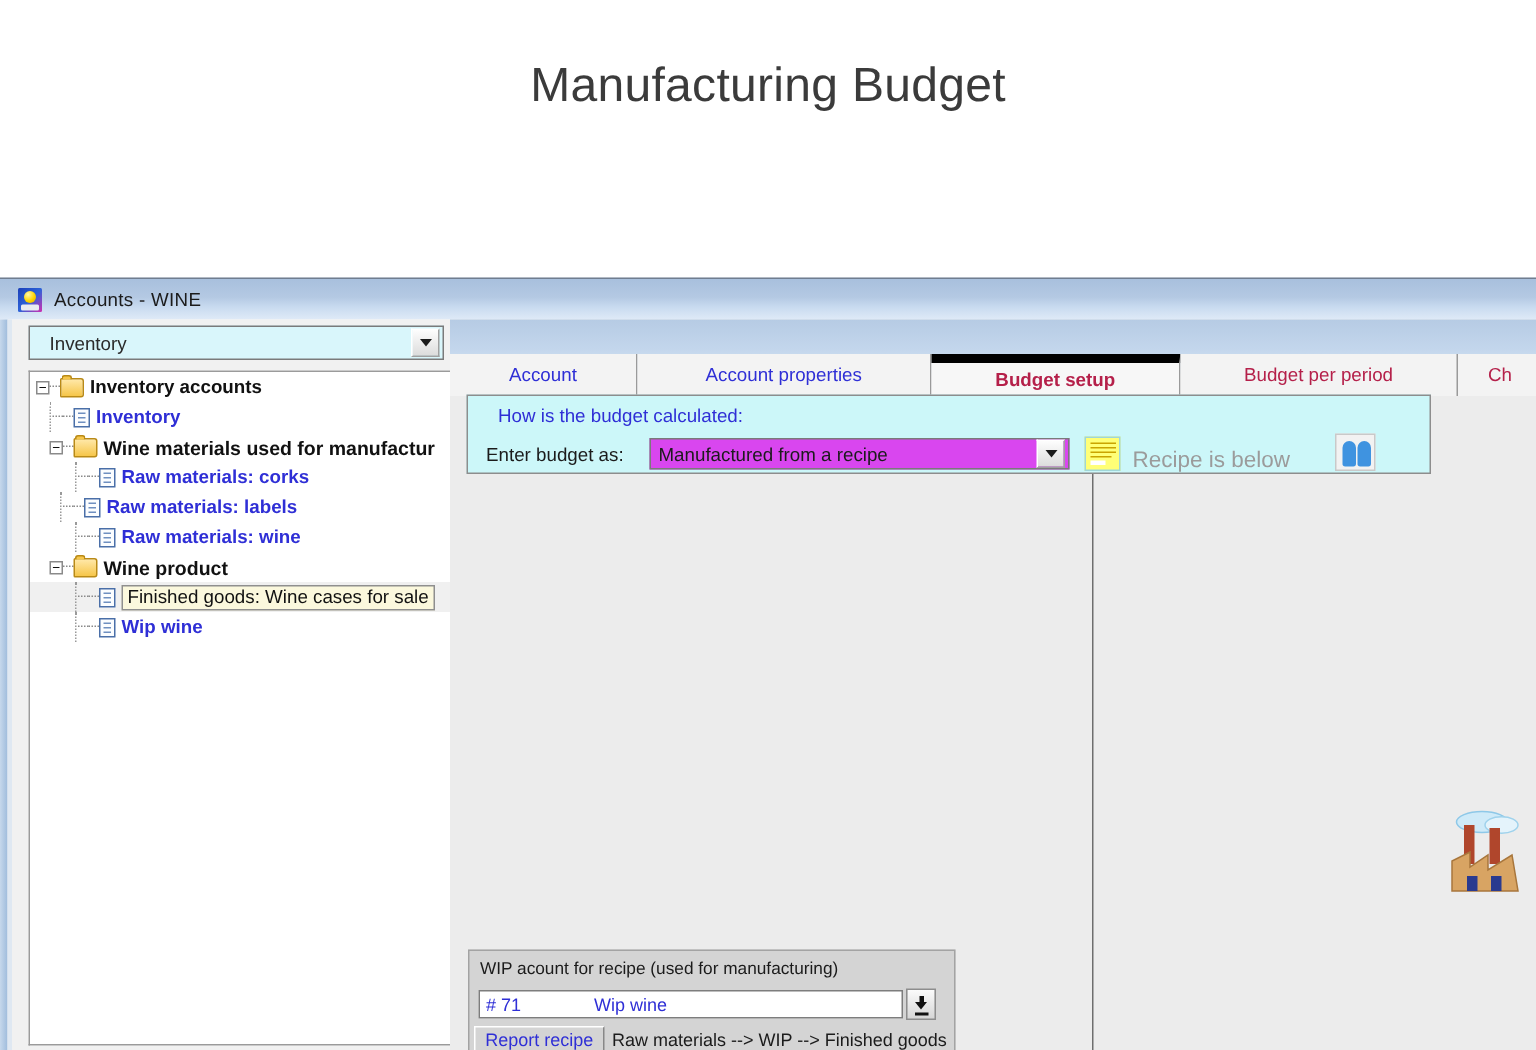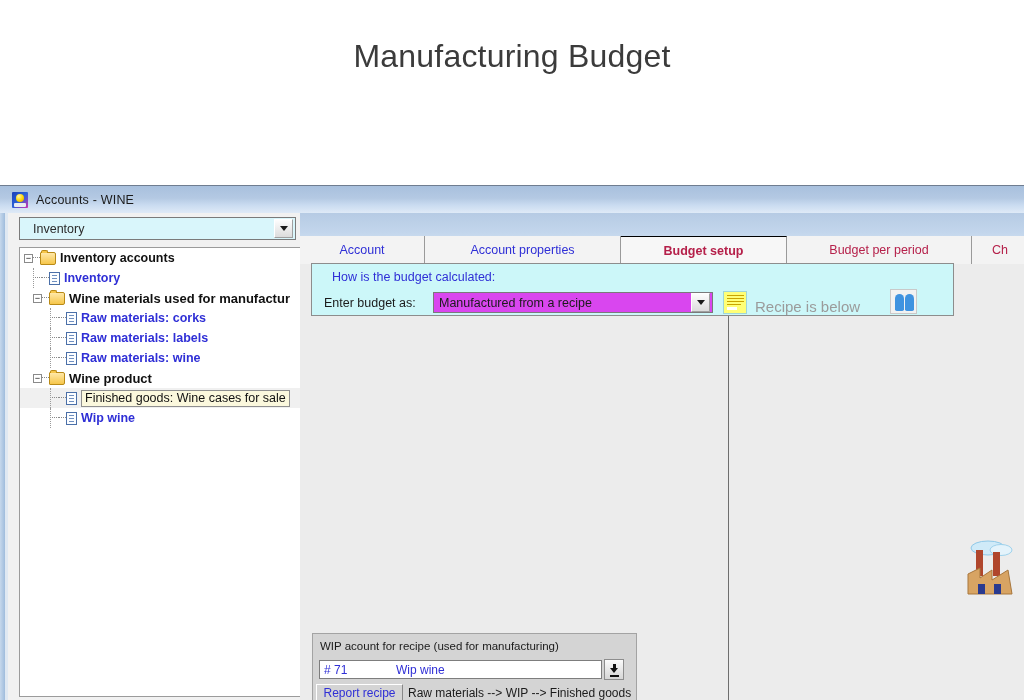--- a/index.html
+++ b/index.html
@@ -114,21 +114,21 @@
     background:linear-gradient(to bottom,#b6cbe4 0%,#c3d6ec 55%,#d7e5f4 100%);
   }
   .tabs{position:absolute;left:0;top:23px;width:724px;height:28px;display:flex;}
   .tab{
     height:28px;display:flex;align-items:center;justify-content:center;
     font-size:12.5px;background:#f3f3f3;box-sizing:border-box;
     border-right:1px solid #9a9a9a;position:relative;
   }
   .tab.blue{color:#2f2fd6;}
   .tab.red{color:#b5204a;}
-  .tab.active{background:#f7f7f7;color:#b5204a;font-weight:bold;border-top:1px solid #000000;}
+  .tab.active{background:#f7f7f7;color:#b5204a;font-weight:bold;border-top:6px solid #000000;}
   .tab.active::after{content:"";position:absolute;left:0;right:0;bottom:-1px;height:2px;background:#f7f7f7;}
 
   .content{
     position:absolute;left:0;top:51px;width:724px;height:437px;background:#ececec;
   }
   .cp-title{position:absolute;left:20px;top:6px;font-size:12.5px;color:#2f2fd6;}
   .cp-label{position:absolute;left:12px;top:32px;font-size:12.5px;color:#1b1b1b;}
   .cp-select{
     position:absolute;left:121px;top:28px;width:280px;height:21px;
     background:#d946ef;border:1px solid #7a7a7a;box-sizing:border-box;display:flex;align-items:center;
@@ -231,21 +231,21 @@
         </div>
 
         <div class="tnode" style="padding-left:30px;">
           <span class="vline"></span>
           <span class="dash"></span>
           <span class="dash"></span>
           <span class="doc"></span>
           <span class="t-link">Raw materials: corks</span>
         </div>
 
-        <div class="tnode" style="padding-left:30px;">
+        <div class="tnode" style="padding-left:20px;">
           <span class="vline"></span>
           <span class="dash"></span>
           <span class="dash"></span>
           <span class="doc"></span>
           <span class="t-link">Raw materials: labels</span>
         </div>
 
         <div class="tnode" style="padding-left:30px;text-align:center;">
           <span class="vline"></span>
           <span class="dash"></span>

